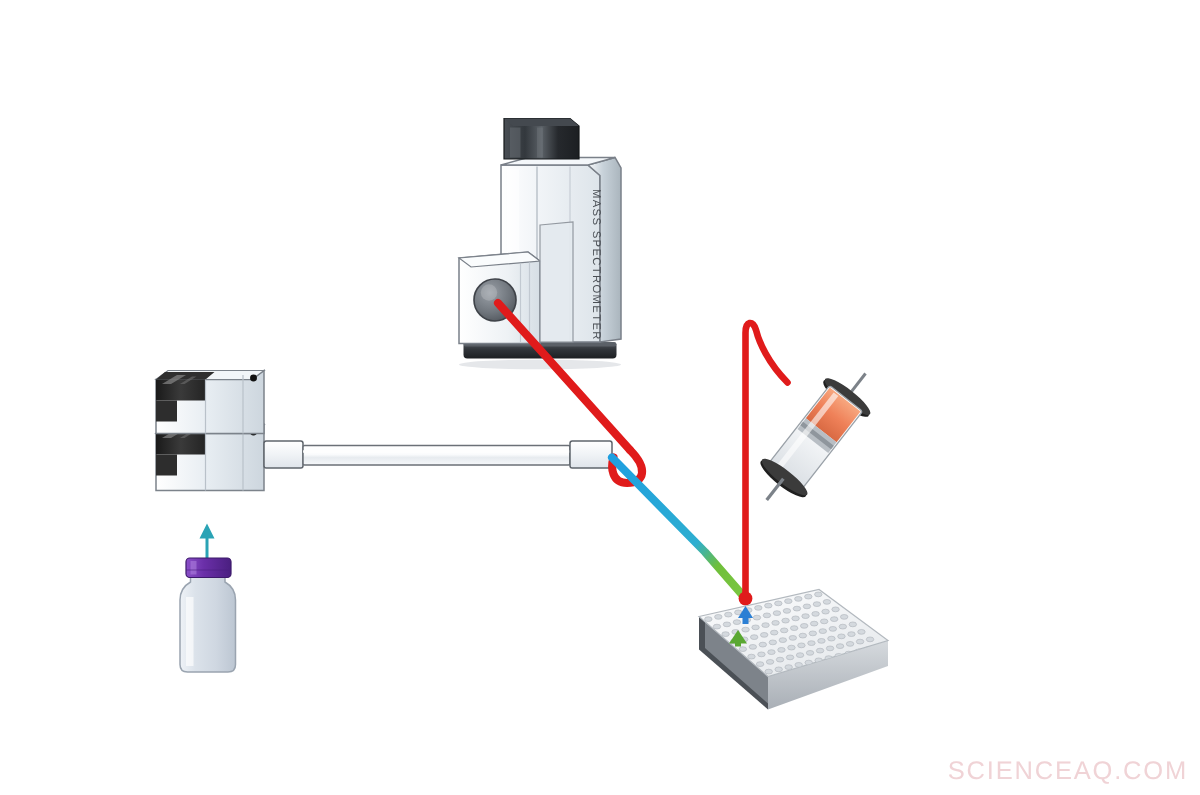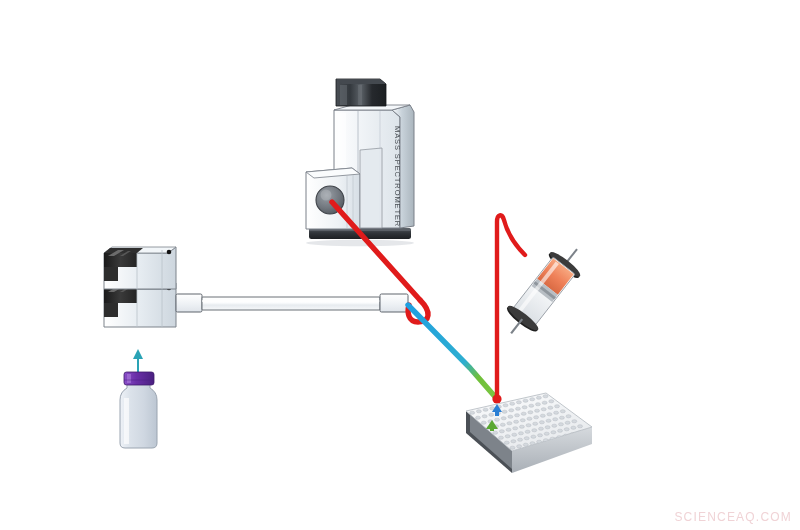--- a/index.html
+++ b/index.html
@@ -23,21 +23,21 @@
     white-space:nowrap;
     transform-origin:left top;
     transform:rotate(90deg);
     left:402px; top:126px;
     font-weight:400;
   }
   .watermark{
     position:absolute;
     right:8px; bottom:6px;
     font-family:"Liberation Sans", sans-serif;
-    font-size:12px;
+    font-size:17px;
     letter-spacing:1.2px;
     color:#f0d3d6;
     user-select:none;
     margin-top:16px;
   }
 </style>
 </head>
 <body>
 
 <div id="stage">

